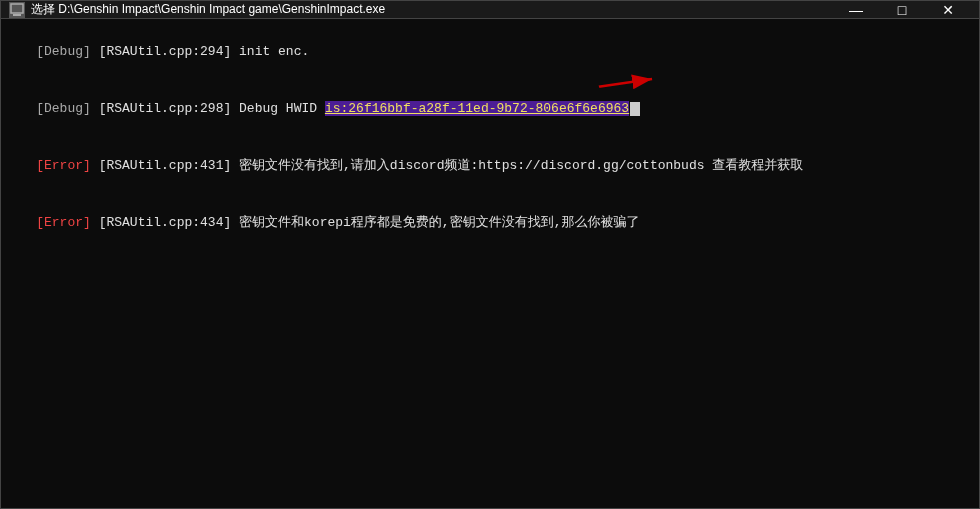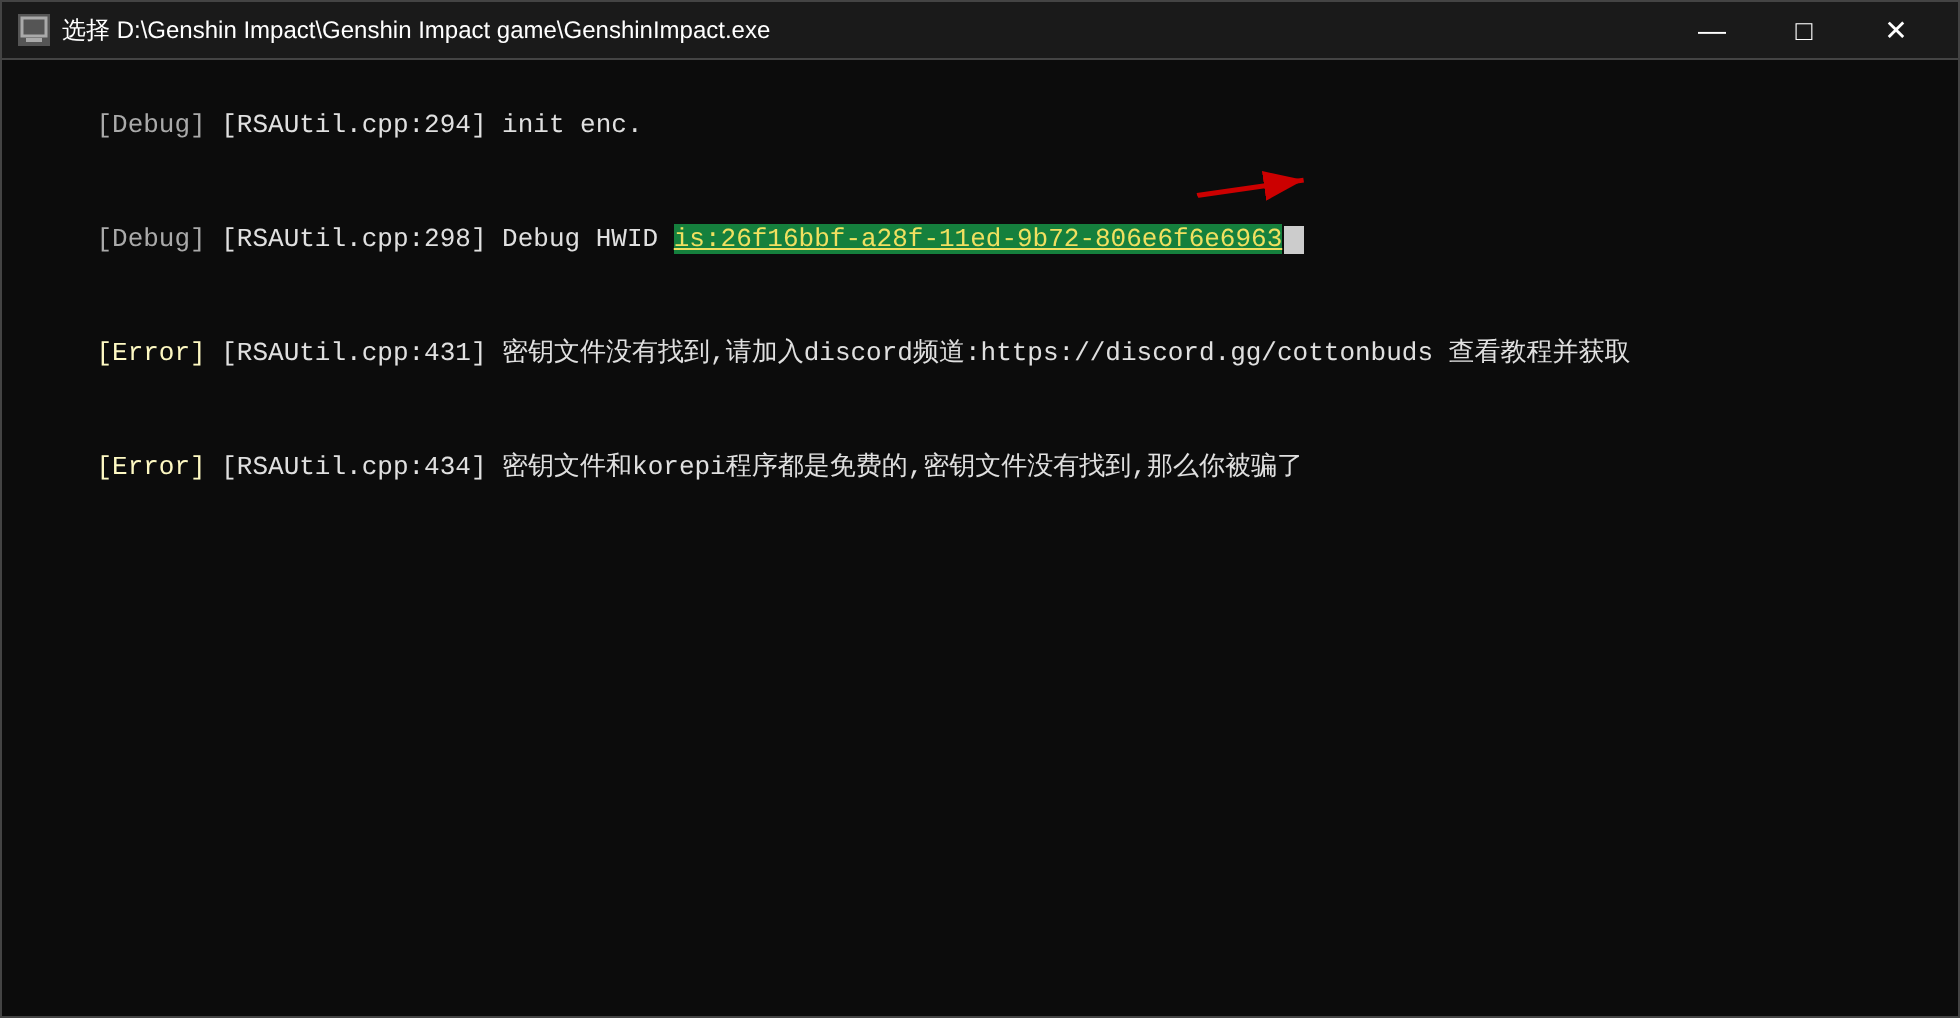--- a/index.html
+++ b/index.html
@@ -11,21 +11,21 @@
       font-family: 'Courier New', Courier, monospace;
       overflow: hidden;
       display: flex;
       flex-direction: column;
     }
 
     .title-bar {
       background: #1a1a1a;
       border: 1px solid #444;
       border-bottom: none;
-      height: 29px;
+      height: 18px;
       display: flex;
       align-items: center;
       padding: 0 8px;
       flex-shrink: 0;
       position: relative;
     }
 
     .title-bar-icon {
       width: 16px;
       height: 16px;
@@ -63,51 +63,51 @@
       display: flex;
       align-items: center;
       justify-content: center;
       font-family: 'Segoe UI', Arial, sans-serif;
     }
 
     .console-area {
       background: #0c0c0c;
       border: 1px solid #444;
       flex: 1;
-      padding: 4px 16px;
+      padding: 4px 4px;
       overflow: hidden;
       position: relative;
     }
 
     .log-line {
       display: block;
       font-size: 13px;
       line-height: 19px;
       white-space: pre;
       font-family: 'Courier New', Courier, monospace;
     }
 
     .bracket-debug {
       color: #aaaaaa;
     }
 
     .bracket-error {
-      color: #fef9c3;
+      color: #ef4444;
     }
 
     .bracket-info {
       color: #44aaff;
     }
 
     .text-white {
       color: #e0e0e0;
     }
 
     .hwid-highlight {
-      background: #15803d;
+      background: #4c1d95;
       color: #f0e060;
       text-decoration: underline;
     }
 
     .cursor-block {
       display: inline-block;
       width: 10px;
       height: 14px;
       background: #cccccc;
       vertical-align: middle;

